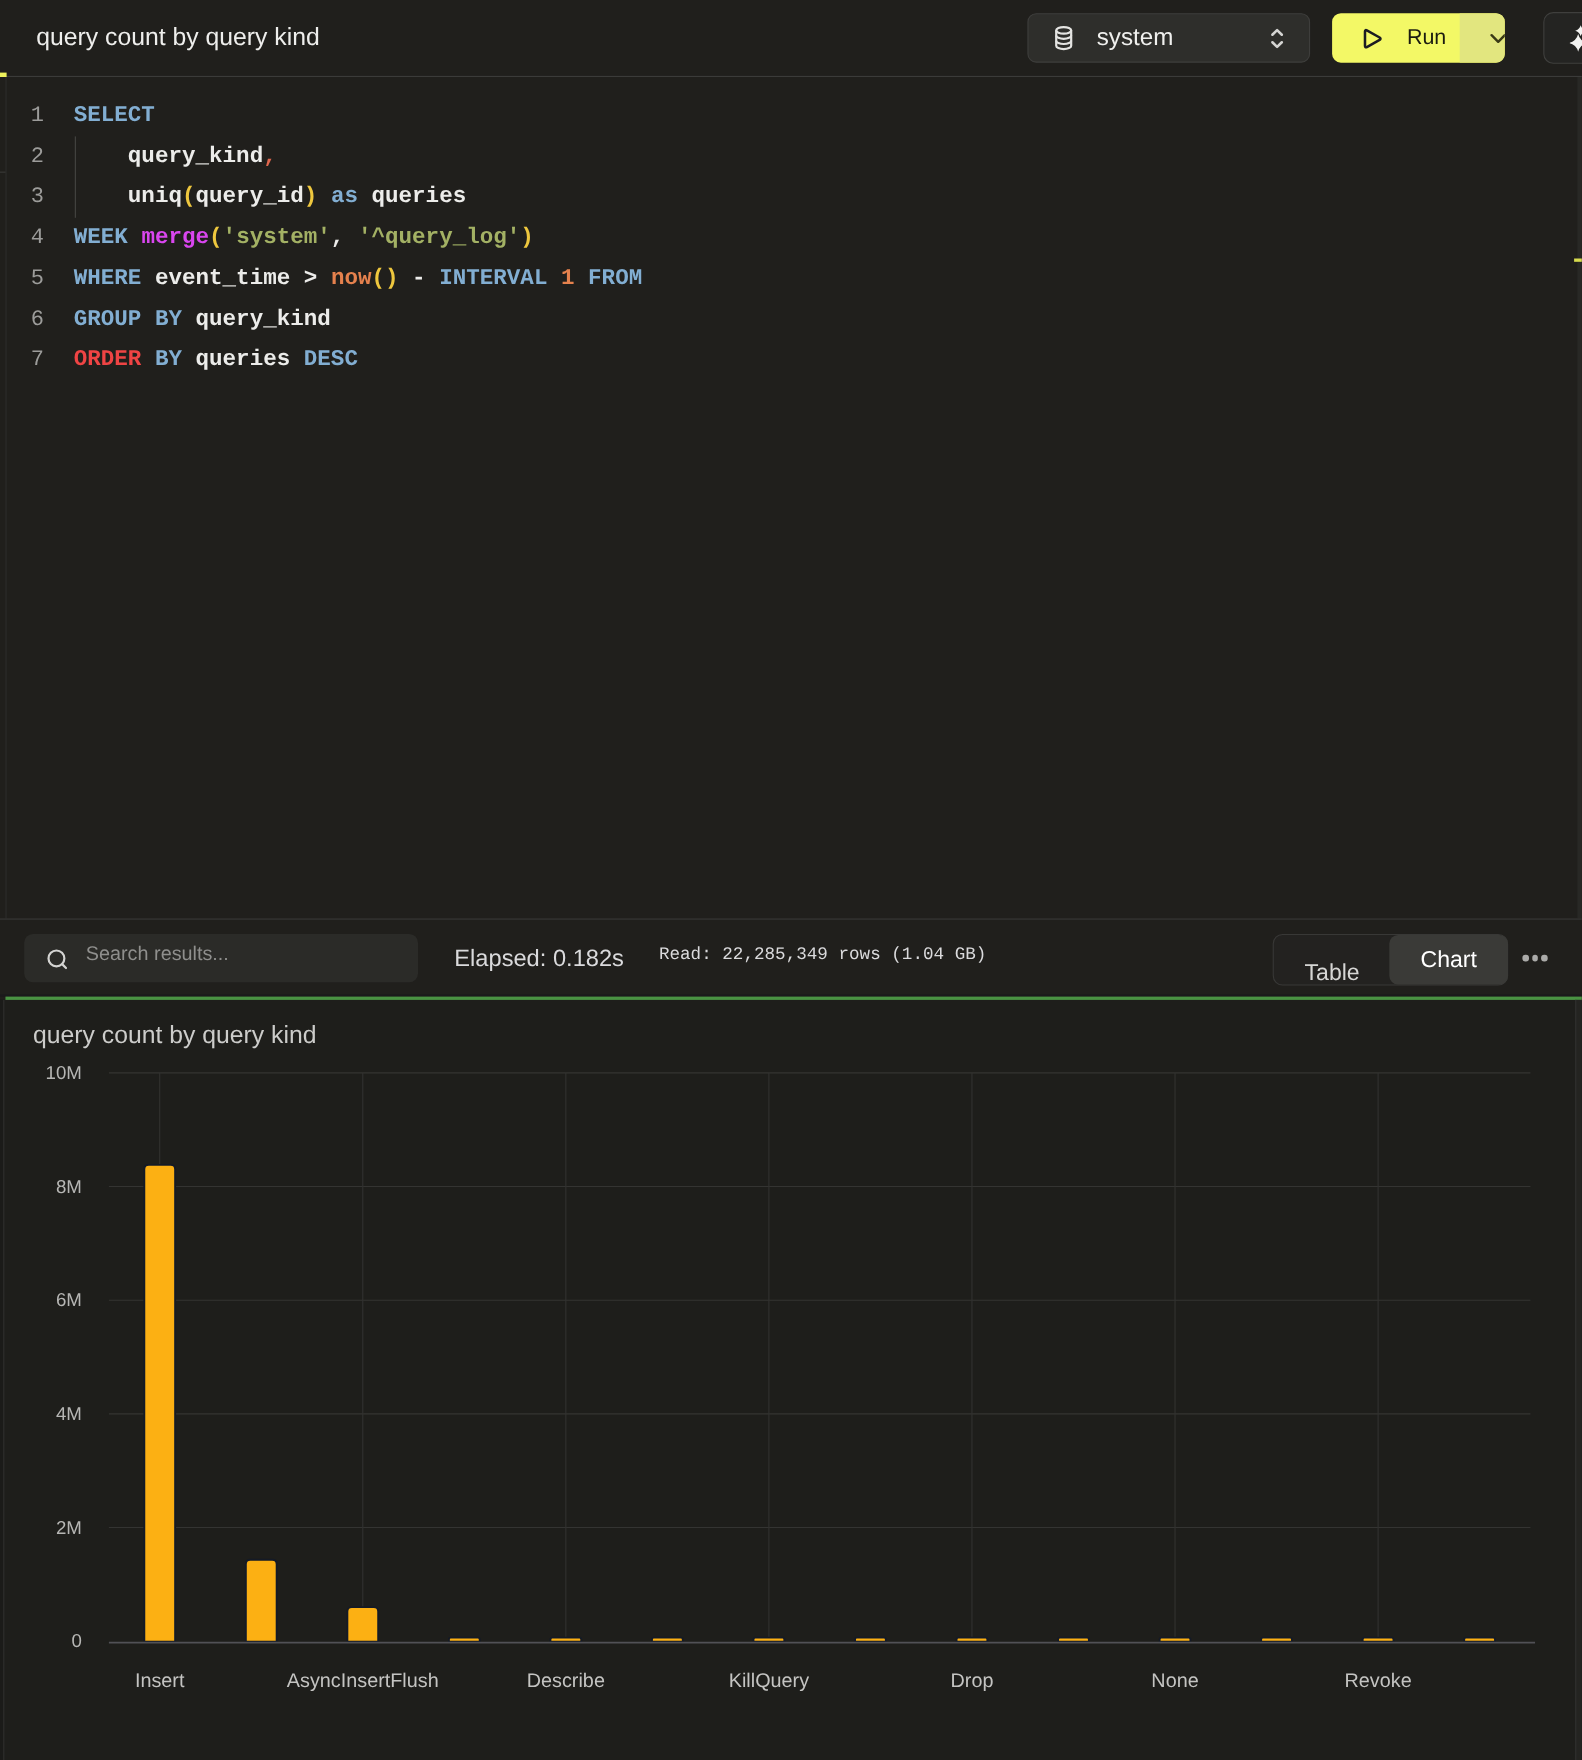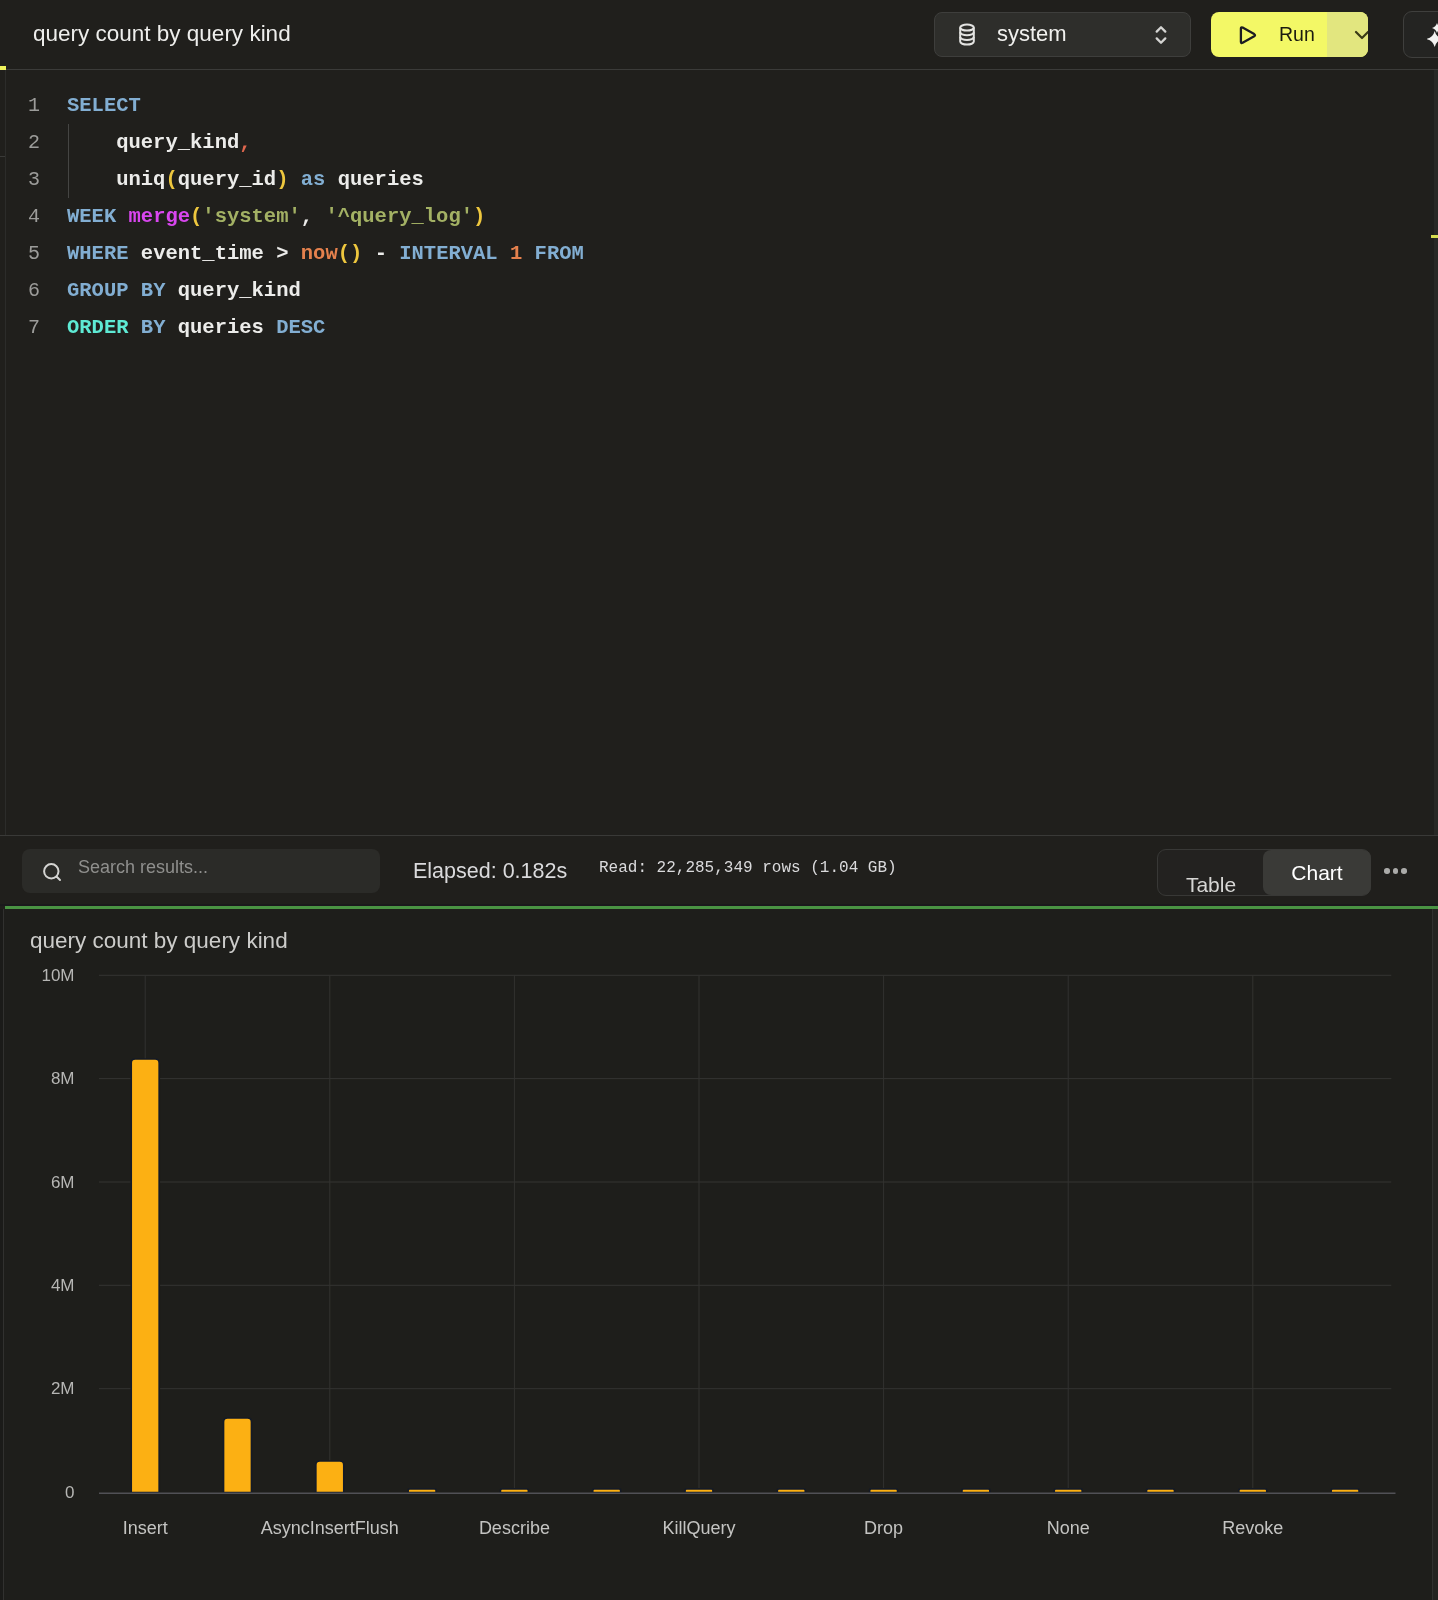--- a/index.html
+++ b/index.html
@@ -70,21 +70,21 @@
 4
 5
 6
 7</pre>
   <pre class="code"><span style="color:#82aed2">SELECT</span>
     <span style="color:#ececea">query_kind</span><span style="color:#e0674e">,</span>
     <span style="color:#ececea">uniq</span><span style="color:#eec73e">(</span><span style="color:#ececea">query_id</span><span style="color:#eec73e">)</span> <span style="color:#82aed2">as</span> <span style="color:#ececea">queries</span>
 <span style="color:#82aed2">WEEK</span> <span style="color:#d946ef">merge</span><span style="color:#eec73e">(</span><span style="color:#a3b164">'system'</span><span style="color:#ececea">,</span> <span style="color:#a3b164">'^query_log'</span><span style="color:#eec73e">)</span>
 <span style="color:#82aed2">WHERE</span> <span style="color:#ececea">event_time</span> <span style="color:#ececea">&gt;</span> <span style="color:#e5814d">now</span><span style="color:#eec73e">()</span> <span style="color:#ececea">-</span> <span style="color:#82aed2">INTERVAL</span> <span style="color:#e5814d">1</span> <span style="color:#82aed2">FROM</span>
 <span style="color:#82aed2">GROUP</span> <span style="color:#82aed2">BY</span> <span style="color:#ececea">query_kind</span>
-<span style="color:#5eead4">ORDER</span> <span style="color:#82aed2">BY</span> <span style="color:#ececea">queries</span> <span style="color:#82aed2">DESC</span></pre>
+<span style="color:#ef4444">ORDER</span> <span style="color:#82aed2">BY</span> <span style="color:#ececea">queries</span> <span style="color:#82aed2">DESC</span></pre>
   <div class="indent-guide"></div>
   <div class="ruler"></div>
   <div class="ruler-mark"></div>
 </div>
 <div class="leftline"></div>
 <div class="railline"></div>
 
 <div class="topbar">
   <div class="title">query count by query kind</div>
   <div class="select">

